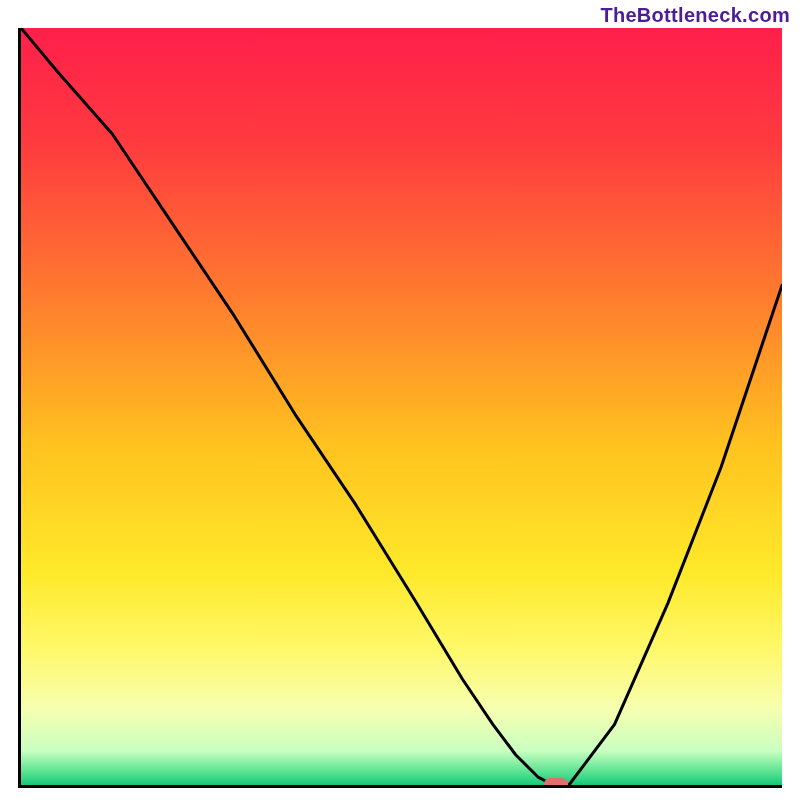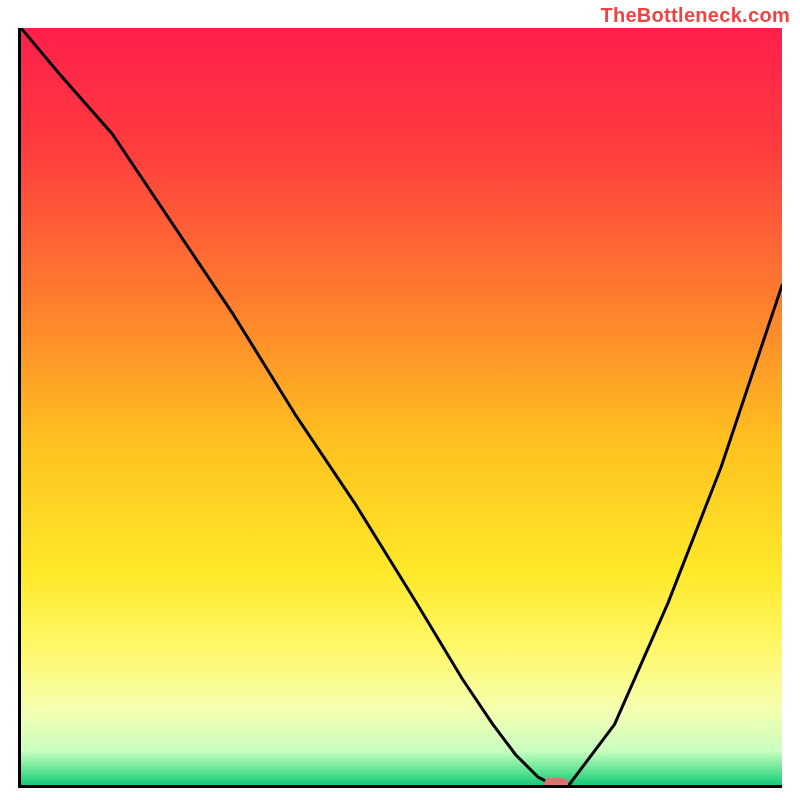--- a/index.html
+++ b/index.html
@@ -15,21 +15,21 @@
     width: 800px;
     height: 800px;
   }
   .watermark {
     position: absolute;
     top: 4px;
     right: 10px;
     font-family: Arial, Helvetica, sans-serif;
     font-size: 20px;
     font-weight: 600;
-    color: #ef4444;
+    color: #4c1d95;
     letter-spacing: 0.3px;
   }
   .plot {
     position: absolute;
     left: 18px;
     top: 28px;
     width: 764px;
     height: 760px;
     border-left: 3px solid #000;
     border-bottom: 3px solid #000;

